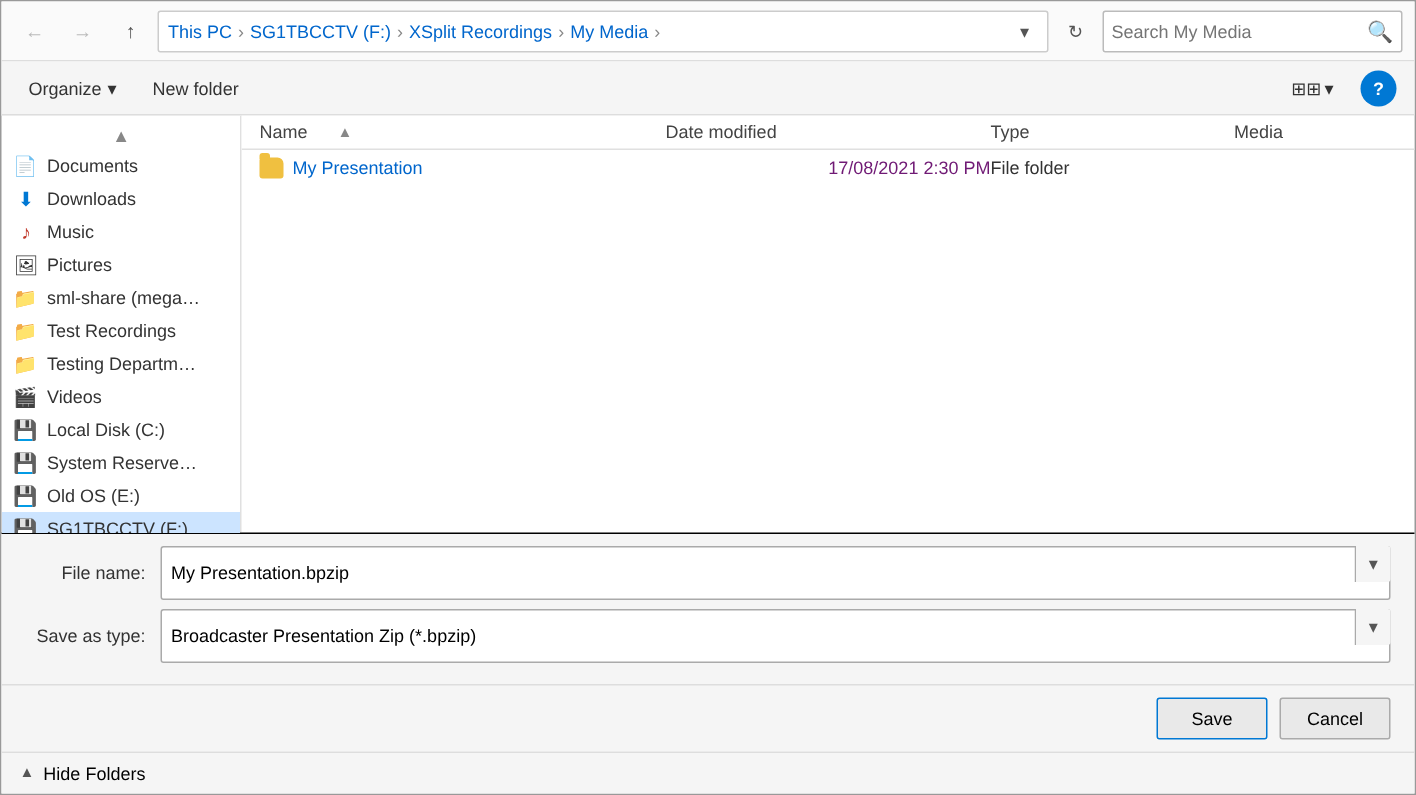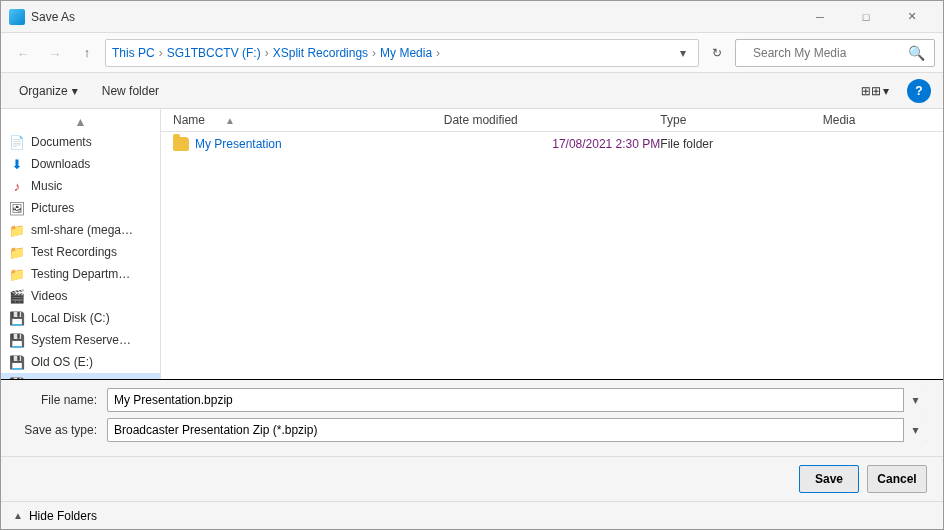--- a/index.html
+++ b/index.html
@@ -100,21 +100,21 @@
       border-radius: 3px;
       color: #555;
     }
     .search-box {
       width: 200px;
       height: 28px;
       border: 1px solid #bbb;
       border-radius: 2px;
       display: flex;
       align-items: center;
-      padding: 0 17px;
+      padding: 0 5px;
       background: #fff;
     }
     .search-box input {
       flex: 1;
       border: none;
       outline: none;
       font-size: 12px;
       background: transparent;
       color: #333;
     }
@@ -272,21 +272,21 @@
       text-align: right;
       padding-right: 10px;
       color: #333;
     }
     .form-input-container {
       flex: 1;
       position: relative;
     }
     .form-input {
       width: 100%;
-      height: 24px;
+      height: 36px;
       border: 1px solid #aaa;
       border-radius: 2px;
       padding: 0 24px 0 6px;
       font-size: 12px;
       outline: none;
       background: #fff;
     }
     .dropdown-arrow {
       position: absolute;
       right: 0; top: 0;
@@ -303,28 +303,28 @@
     .action-bar {
       display: flex;
       justify-content: flex-end;
       align-items: center;
       padding: 8px 16px;
       background: #f5f5f5;
       border-top: 1px solid #ddd;
       gap: 8px;
     }
     .action-btn {
-      width: 60px;
+      width: 74px;
       height: 28px;
       border: 1px solid #aaa;
       border-radius: 2px;
       background: #e9e9e9;
       cursor: pointer;
       font-size: 12px;
-      display: flex; align-items: center; justify-content: center; font-weight: bold;
+      display: flex; align-items: center; justify-content: center;
     }
     .action-btn.primary {
       background: #e9e9e9;
       border-color: #0078d4;
     }
 
     
     .hide-folders-bar {
       height: 28px;
       background: #f5f5f5;
@@ -333,29 +333,20 @@
       padding: 0 12px;
       cursor: pointer;
     }
     .chevron-icon { font-size: 10px; margin-right: 6px; color: #555; }
   </style>
 </head>
 <body>
 
 <div class="dialog">
 
-  <div class="title-bar">
-    <div class="title-bar-icon"></div>
-    <span class="title-bar-text">Save As</span>
-    <div class="title-bar-controls">
-      <div class="title-btn">─</div>
-      <div class="title-btn">□</div>
-      <div class="title-btn close">✕</div>
-    </div>
-  </div>
 
   <div class="address-bar">
     <div class="nav-btn disabled">←</div>
     <div class="nav-btn disabled">→</div>
     <div class="nav-btn">↑</div>
     <div class="breadcrumb">
       <span class="breadcrumb-item">This PC</span>
       <span class="breadcrumb-sep">›</span>
       <span class="breadcrumb-item">SG1TBCCTV (F:)</span>
       <span class="breadcrumb-sep">›</span>

